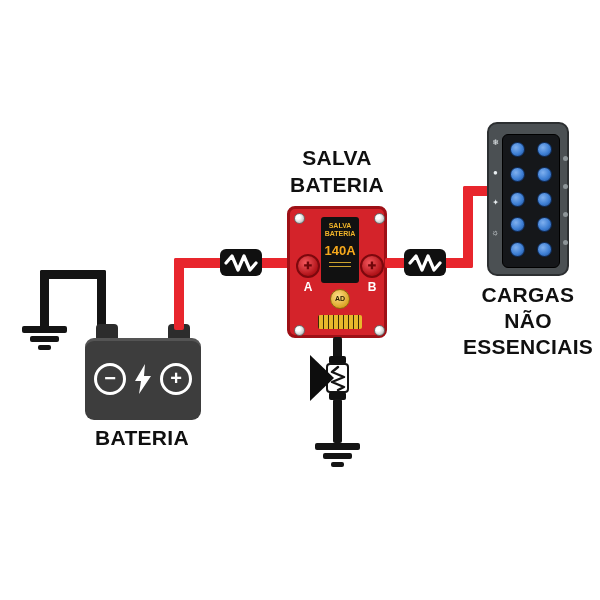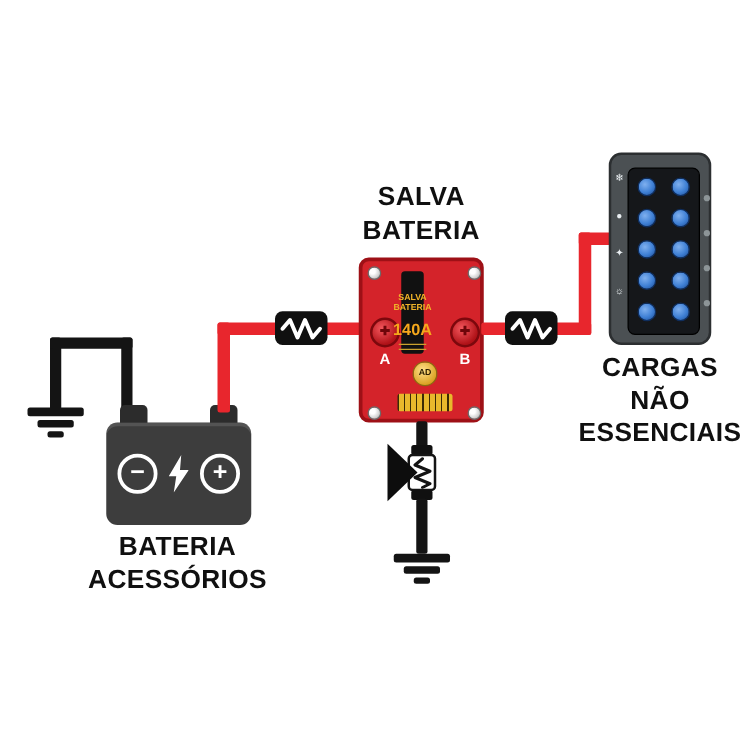--- a/index.html
+++ b/index.html
@@ -33,22 +33,22 @@
   .device{position:absolute;left:287px;top:206px;width:100px;height:132px;
           background:var(--device-red,#d4232a);border:3px solid #9e1016;border-radius:8px;
           box-sizing:border-box;}
   .screw{position:absolute;width:9px;height:9px;border-radius:50%;border:1px solid #6b6b6b;
          background:radial-gradient(circle at 35% 35%,#ffffff 0 2px,#d6d6d6 60%,#9a9a9a);}
   .terminal{position:absolute;width:24px;height:24px;border-radius:50%;
             background:radial-gradient(circle at 38% 35%,#f4575d,#b01218 70%);
             border:2px solid #7c080d;box-sizing:border-box;
             color:#6e060a;font-size:10px;font-weight:bold;text-align:center;line-height:20px;}
   .term-label{position:absolute;width:20px;color:#fff;font-weight:bold;font-size:12px;text-align:center;}
-  .dev-plate{position:absolute;left:31px;top:8px;width:18px;height:66px;background:#111;
-             border-radius:3px;display:flex;flex-direction:column;align-items:center;padding-top:18px;
+  .dev-plate{position:absolute;left:31px;top:8px;width:38px;height:66px;background:#111;
+             border-radius:3px;display:flex;flex-direction:column;align-items:center;padding-top:5px;
              box-sizing:border-box;}
   .dev-plate .s{color:var(--accent-yellow,#f0b429);font-size:7px;font-weight:bold;line-height:8px;}
   .dev-plate .r{color:#f5a81c;font-size:13px;font-weight:bold;line-height:16px;margin-top:5px;}
   .dev-plate .ln{width:22px;height:1px;background:#caa12e;margin-top:3px;}
   .dev-logo{position:absolute;left:40px;top:80px;width:20px;height:20px;border-radius:50%;
             background:radial-gradient(circle at 40% 35%,#ffe08a,#d9a01f 75%);
             border:1px solid #8a6a10;box-sizing:border-box;color:#2e2000;font-size:7px;
             font-weight:bold;text-align:center;line-height:18px;}
   .dev-strip{position:absolute;left:28px;top:106px;width:44px;height:14px;border-radius:2px;
              background:repeating-linear-gradient(90deg,#3a2c05 0 1px,#e8b92c 1px 5px);}
@@ -95,21 +95,20 @@
     <div class="batt-term" style="left:83px"></div>
     <div class="batt-body">
       <div class="pole">−</div>
       <svg width="16" height="30" viewBox="0 0 16 30">
         <polygon points="10,0 0,17 6,17 4,30 16,12 9,12" fill="#ffffff"></polygon>
       </svg>
       <div class="pole">+</div>
     </div>
   </div>
   <div class="big-label" style="left:62px;top:426px;width:160px">BATERIA</div>
-  <div class="big-label" style="left:62px;top:452px;width:160px">ACESSÓRIOS</div>
 
   <div class="wire red" style="left:174px;top:258px;width:10px;height:72px"></div>
   <div class="wire red" style="left:174px;top:258px;width:130px;height:10px"></div>
   <div class="inline-fuse" style="left:220px;top:249px">
     <svg width="42" height="27" viewBox="0 0 42 27">
       <polyline points="6,14 12,7 18,21 24,7 30,21 36,14" fill="none" stroke="#ffffff" stroke-width="3.2" stroke-linecap="round" stroke-linejoin="round"></polyline>
     </svg>
   </div>
 
   <div class="big-label" style="left:272px;top:146px;width:130px">SALVA</div>

